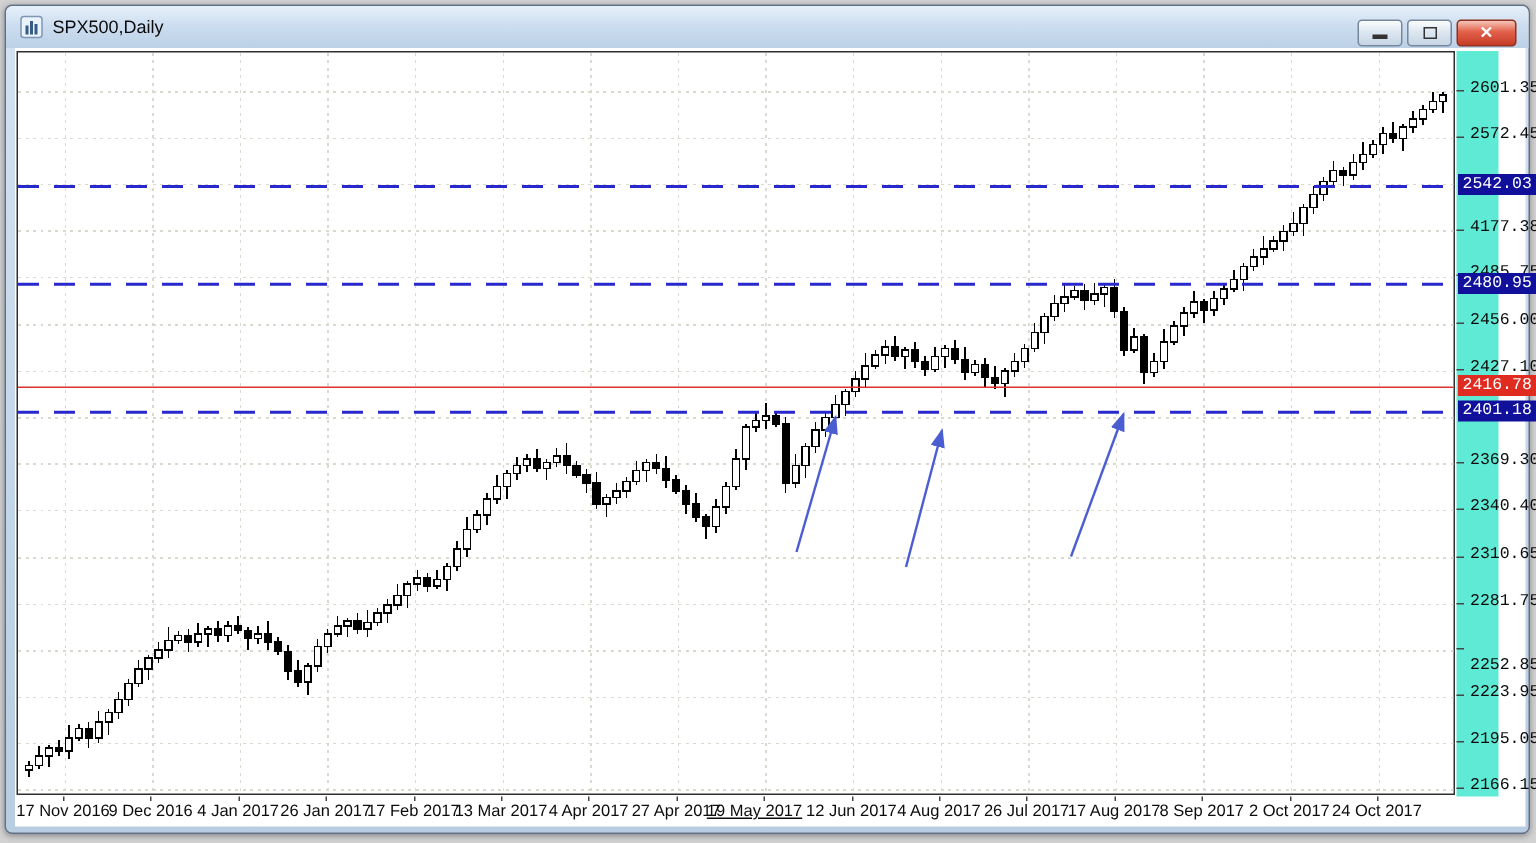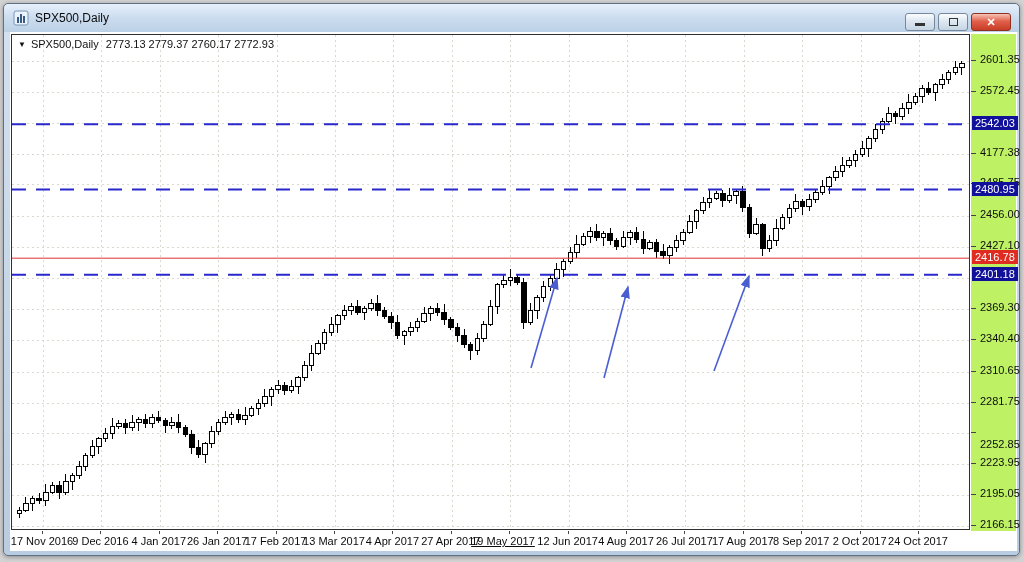--- a/index.html
+++ b/index.html
@@ -28,21 +28,21 @@
   .plot svg { position:absolute; left:0; top:0; }
 
   .legend { position:absolute; left:6px; top:3px; font-size:11px; color:#111; white-space:nowrap; }
   .legend .dd { font-size:8px; margin-right:5px; vertical-align:1px; }
   .legend .sym { margin-right:7px; }
 
   .figure-label { position:absolute; left:794px; top:455px; padding:1px 10px 2px 10px;
     background:#ffffff; border:1px solid #9191cf; font-family:"DejaVu Serif","Liberation Serif",serif;
     font-weight:bold; font-size:17px; color:#13134d; box-shadow:0 0 0 1px #e7e7f6; }
 
-  .price-axis { position:absolute; left:961px; top:2px; width:45px; height:497px; background:#bef264; }
+  .price-axis { position:absolute; left:961px; top:2px; width:28px; height:497px; background:#5eead4;font-family:Liberation Mono, monospace; }
   .plabel { position:absolute; left:9px; font-size:11px; color:#0c0c0c; }
   .ptick { position:absolute; left:0; width:5px; height:1px; background:#444; }
   .badge { position:absolute; left:1px; height:14px; line-height:14px; padding:0 3px;
     font-size:11px; color:#fff; white-space:nowrap; }
 
   .date-axis { position:absolute; left:1px; top:499px; width:959px; height:19px; background:#fff; }
   .dlabel { position:absolute; top:4px; font-size:11px; color:#0c0c0c; transform:translateX(-50%); white-space:nowrap; }
   .dtick { position:absolute; top:0; width:1px; height:3px; background:#444; }
 </style>
 </head>
@@ -403,23 +403,20 @@
             <line x1="519" y1="333" x2="545" y2="243" stroke="#4a5ed2" stroke-width="1.6" marker-end="url(#ah)"></line>
             <line x1="592" y1="343" x2="616" y2="252" stroke="#4a5ed2" stroke-width="1.6" marker-end="url(#ah)"></line>
             <line x1="702" y1="336" x2="737" y2="241" stroke="#4a5ed2" stroke-width="1.6" marker-end="url(#ah)"></line>
           </g>
           <defs>
             <marker id="ah" markerWidth="10" markerHeight="10" refX="7" refY="3" orient="auto">
               <path d="M0,0 L8,3 L0,6 Z" fill="#4a5ed2"></path>
             </marker>
           </defs>
         </svg>
-      <div class="legend">
-        <span class="dd">▼</span><span class="sym">SPX500,Daily</span><span>2773.13 2779.37 2760.17 2772.93</span>
-      </div>
     </div>
     <div class="price-axis" id="price-axis">
         <div class="ptick" style="top: 25.8227px;"></div>
         <div class="plabel" style="top: 18.8227px;">2601.35</div>
         <div class="ptick" style="top: 56.7245px;"></div>
         <div class="plabel" style="top: 49.7245px;">2572.45</div>
         <div class="ptick" style="top: 118.528px;"></div>
         <div class="plabel" style="top: 111.528px;">4177.38</div>
         <div class="ptick" style="top: 149.43px;"></div>
         <div class="plabel" style="top: 142.43px;">2485.75</div>

